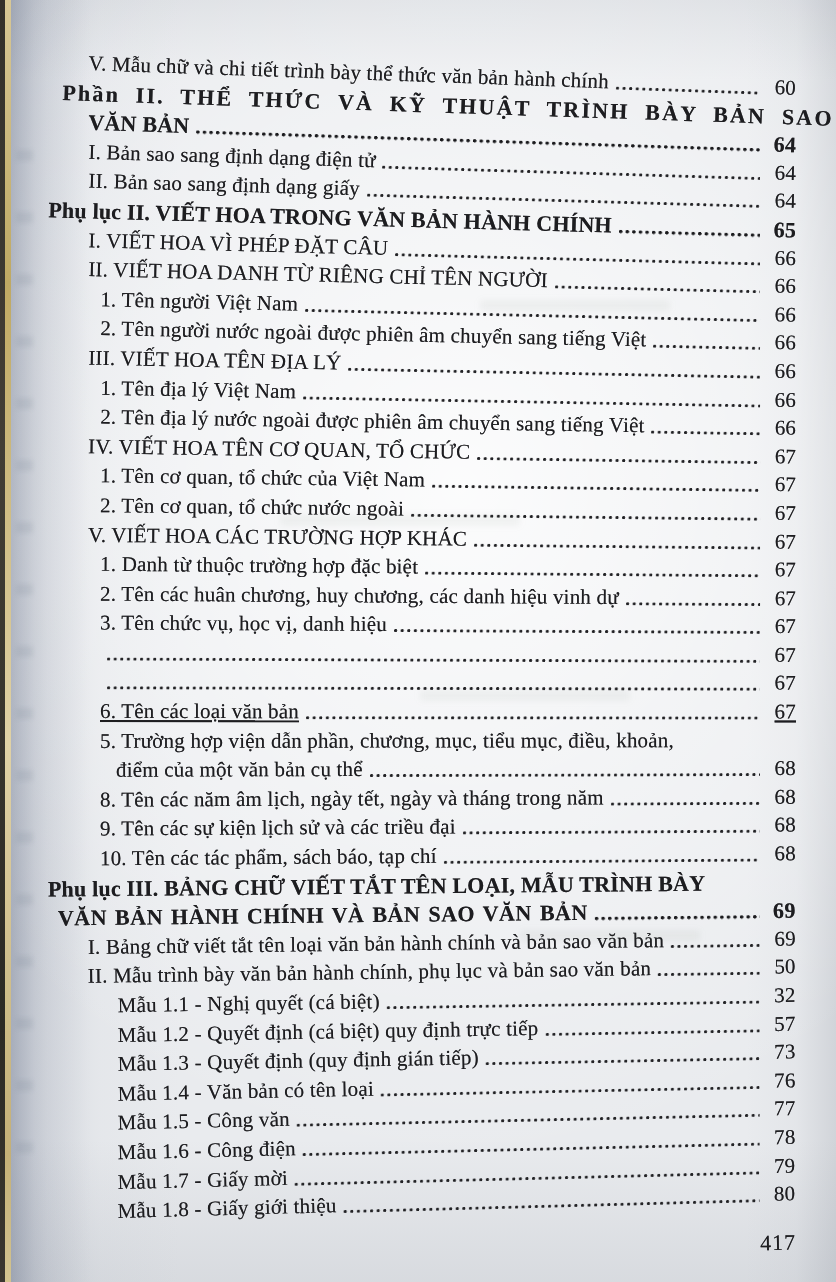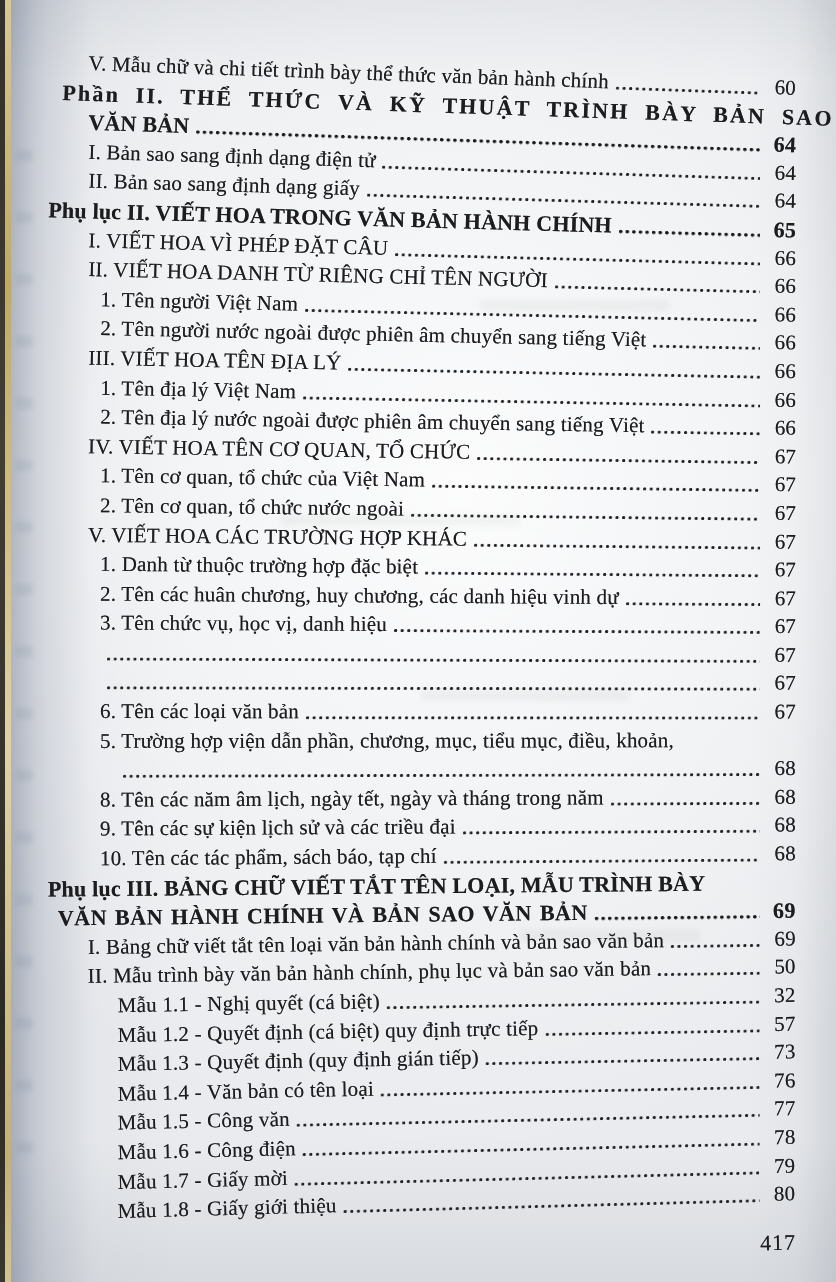--- a/index.html
+++ b/index.html
@@ -178,29 +178,30 @@
         <span class="pg">67</span>
       </div>
       <div class="row s-sub" style="transform: rotate(0.21deg);">
         <span class="dots"></span>
         <span class="pg">67</span>
       </div>
       <div class="row s-sub" style="transform: rotate(0.12deg);">
         <span class="dots"></span>
         <span class="pg">67</span>
       </div>
-      <div class="row s-sub" style="transform: rotate(0.03deg);">
+      <div class="row s-sub" style="transform: rotate(0.03deg); text-decoration: underline;">
         <span class="t">6. Tên các loại văn bản</span>
         <span class="dots"></span>
         <span class="pg">67</span>
       </div>
       <div class="row s-sub" style="transform: rotate(-0.06deg);">
         <span class="t">5. Trường hợp viện dẫn phần, chương, mục, tiểu mục, điều, khoản,</span>
       </div>
       <div class="row s-sub-cont" style="transform: rotate(-0.15deg);">
+        <span class="t">điểm của một văn bản cụ thể</span>
         <span class="dots"></span>
         <span class="pg">68</span>
       </div>
       <div class="row s-sub" style="transform: rotate(-0.24deg);">
         <span class="t">8. Tên các năm âm lịch, ngày tết, ngày và tháng trong năm</span>
         <span class="dots"></span>
         <span class="pg">68</span>
       </div>
       <div class="row s-sub" style="transform: rotate(-0.33deg);">
         <span class="t">9. Tên các sự kiện lịch sử và các triều đại</span>

